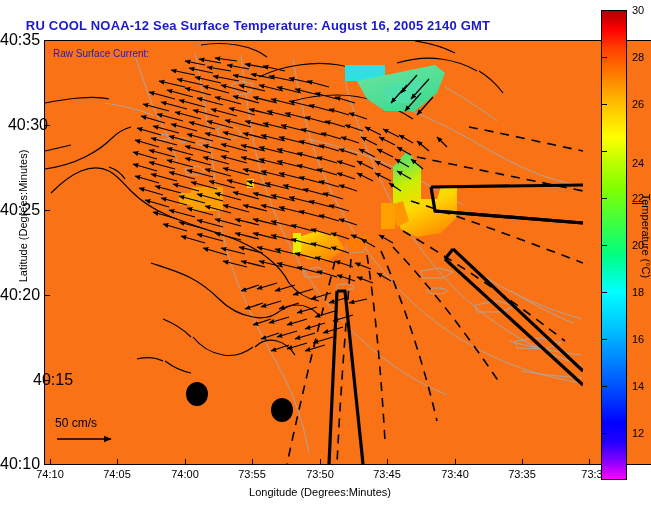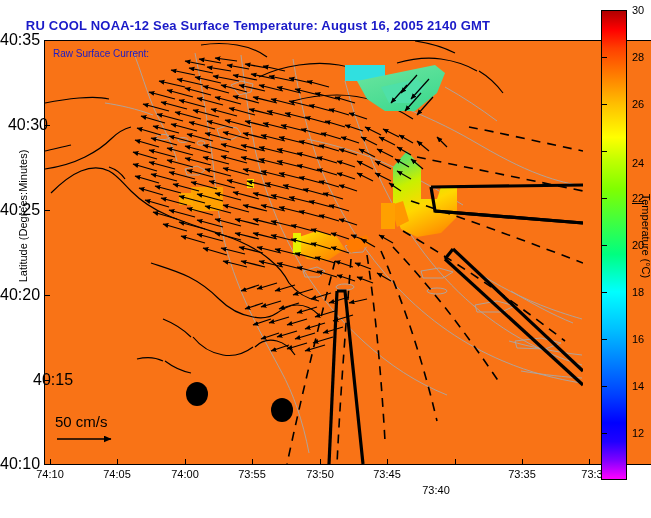--- a/index.html
+++ b/index.html
@@ -16,21 +16,21 @@
   #plot{position:absolute;left:44px;top:40px;width:640px;height:425px;
         border:1px solid #000;box-sizing:border-box;background:#f97316;overflow:hidden;}
   #plotsvg{position:absolute;left:0;top:0;width:538px;height:423px;}
 
   
   #subtitle{position:absolute;left:8px;top:6px;font-size:10px;color:#1a1ac8;
             line-height:14px;white-space:nowrap;pointer-events:none;}
 
   
   #scalebar{position:absolute;left:10px;bottom:18px;width:100px;}
-  #scalebar .lbl{font-size:15px;color:#000;margin-bottom:2px;}
+  #scalebar .lbl{font-size:12px;color:#000;margin-bottom:2px;}
   #scalebar svg{display:block;}
 
   
   .tick{position:absolute;background:#000;}
   .xtl{position:absolute;top:468px;font-size:11px;color:#000;
        transform:translateX(-50%);white-space:nowrap;}
   .ytl{position:absolute;font-size:16px;color:#000;text-align:right;
        transform:translateY(-50%);white-space:nowrap;}
   #xlabel{position:absolute;left:50px;top:486px;width:540px;text-align:center;
           font-size:11px;color:#000;}
@@ -466,39 +466,40 @@
     <div class="tick" style="left:455px;top:459px;width:1px;height:6px;"></div>
     <div class="tick" style="left:522px;top:459px;width:1px;height:6px;"></div>
     <div class="tick" style="left:589px;top:459px;width:1px;height:6px;"></div>
   </div>
   <div class="xtl" style="left:50px;">74:10</div>
   <div class="xtl" style="left:117px;">74:05</div>
   <div class="xtl" style="left:185px;">74:00</div>
   <div class="xtl" style="left:252px;">73:55</div>
   <div class="xtl" style="left:320px;">73:50</div>
   <div class="xtl" style="left:387px;">73:45</div>
-  <div class="xtl" style="left:436px;margin-top:16px;">73:40</div>
+  <div class="xtl" style="left:455px;">73:40</div>
   <div class="xtl" style="left:522px;">73:35</div>
   <div class="xtl" style="left:592px;">73:3</div>
 
   <div>
     <div class="tick" style="left:44px;top:40px;width:6px;height:1px;"></div>
     <div class="tick" style="left:44px;top:125px;width:6px;height:1px;"></div>
     <div class="tick" style="left:44px;top:210px;width:6px;height:1px;"></div>
     <div class="tick" style="left:44px;top:295px;width:6px;height:1px;"></div>
     <div class="tick" style="left:44px;top:380px;width:6px;height:1px;"></div>
     <div class="tick" style="left:44px;top:464px;width:6px;height:1px;"></div>
   </div>
   <div class="ytl" style="left:0;top:40px;width:40px;">40:35</div>
   <div class="ytl" style="left:0;top:125px;width:48px;">40:30</div>
   <div class="ytl" style="left:0;top:210px;width:40px;">40:25</div>
   <div class="ytl" style="left:0;top:295px;width:40px;">40:20</div>
   <div class="ytl" style="left:0;top:380px;width:40px;padding-left:33px;">40:15</div>
   <div class="ytl" style="left:0;top:464px;width:40px;">40:10</div>
 
+  <div id="xlabel">Longitude (Degrees:Minutes)</div>
   <div id="ylabel">Latitude (Degrees:Minutes)</div>
 
   <div id="cbar">
     <div class="grad"></div>
   </div>
 
   <div>
     <div class="cbtick" style="top:10px;"></div>
     <div class="cbtick" style="top:57px;"></div>
     <div class="cbtick" style="top:104px;"></div>

